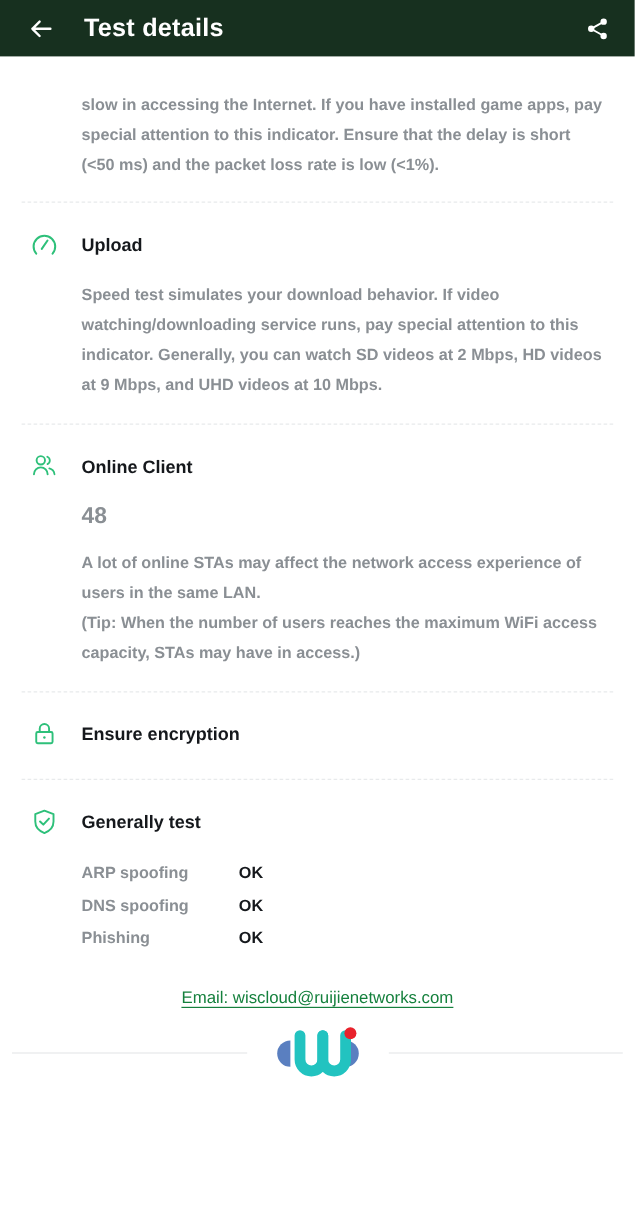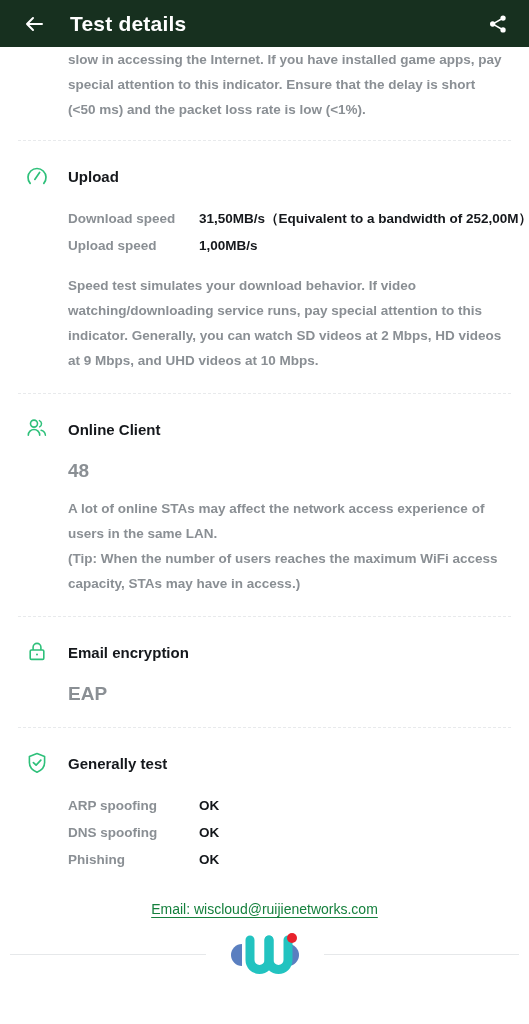--- a/index.html
+++ b/index.html
@@ -67,21 +67,21 @@
     background: #ffffff;
   }
   .para {
     color: #8a8f94;
     font-size: 13.5px;
     font-weight: bold;
     line-height: 25px;
     padding: 0 24px 0 68px;
   }
   .intro-para {
-    padding-top: 0;
+    padding-top: 28px;
     padding-right: 26px;
   }
 
   .divider {
     height: 1px;
     margin: 0 18px;
     border-top: 1px dashed #e8eaec;
   }
 
   .section {
@@ -216,30 +216,20 @@
     <div class="section">
       <div class="sec-head">
         <div class="sec-icon">
           <svg width="26" height="26" viewBox="0 0 26 26">
             <path d="M6.2 20.4 A9 9 0 1 1 19.8 20.4" fill="none" stroke="#2ec07a" stroke-width="1.7" stroke-linecap="round"></path>
             <path d="M15.6 9.4 L10.8 16.4" fill="none" stroke="#2ec07a" stroke-width="1.7" stroke-linecap="round"></path>
           </svg>
         </div>
         <div class="sec-title">Upload</div>
       </div>
-      <div class="kv-list">
-        <div class="kv-row">
-          <div class="kv-key">Download speed</div>
-          <div class="kv-val">31,50MB/s（Equivalent to a bandwidth of 252,00M）</div>
-        </div>
-        <div class="kv-row">
-          <div class="kv-key">Upload speed</div>
-          <div class="kv-val">1,00MB/s</div>
-        </div>
-      </div>
       <div class="para sec-desc">Speed test simulates your download behavior. If video watching/downloading service runs, pay special attention to this indicator. Generally, you can watch SD videos at 2 Mbps, HD videos at 9 Mbps, and UHD videos at 10 Mbps.</div>
     </div>
 
     <div class="divider"></div>
 
     <div class="section">
       <div class="sec-head">
         <div class="sec-icon">
           <svg width="26" height="26" viewBox="0 0 26 26">
             <circle cx="10" cy="7.6" r="3.5" fill="none" stroke="#2ec07a" stroke-width="1.6"></circle>
@@ -259,23 +249,22 @@
 
     <div class="section sec-pad-bottom">
       <div class="sec-head">
         <div class="sec-icon">
           <svg width="26" height="26" viewBox="0 0 26 26">
             <rect x="6.2" y="11" width="13.6" height="9.4" rx="1.2" fill="none" stroke="#2ec07a" stroke-width="1.6"></rect>
             <path d="M9.1 11 V8.3 a3.9 3.9 0 0 1 7.8 0 V11" fill="none" stroke="#2ec07a" stroke-width="1.6"></path>
             <circle cx="13" cy="15.6" r="1" fill="#2ec07a"></circle>
           </svg>
         </div>
-        <div class="sec-title">Email encryption</div>
-      </div>
-      <div class="single-val">EAP</div>
+        <div class="sec-title">Ensure encryption</div>
+      </div>
     </div>
 
     <div class="divider"></div>
 
     <div class="section">
       <div class="sec-head">
         <div class="sec-icon">
           <svg width="26" height="26" viewBox="0 0 26 26">
             <path d="M13 3.6 L20.6 6.5 V12.6 c0 4.6 -3.4 8 -7.6 9.6 c-4.2 -1.6 -7.6 -5 -7.6 -9.6 V6.5 Z" fill="none" stroke="#2ec07a" stroke-width="1.6" stroke-linejoin="round"></path>
             <path d="M9.4 12.6 L12.1 15.2 L16.8 10.2" fill="none" stroke="#2ec07a" stroke-width="1.7" stroke-linecap="round" stroke-linejoin="round"></path>

